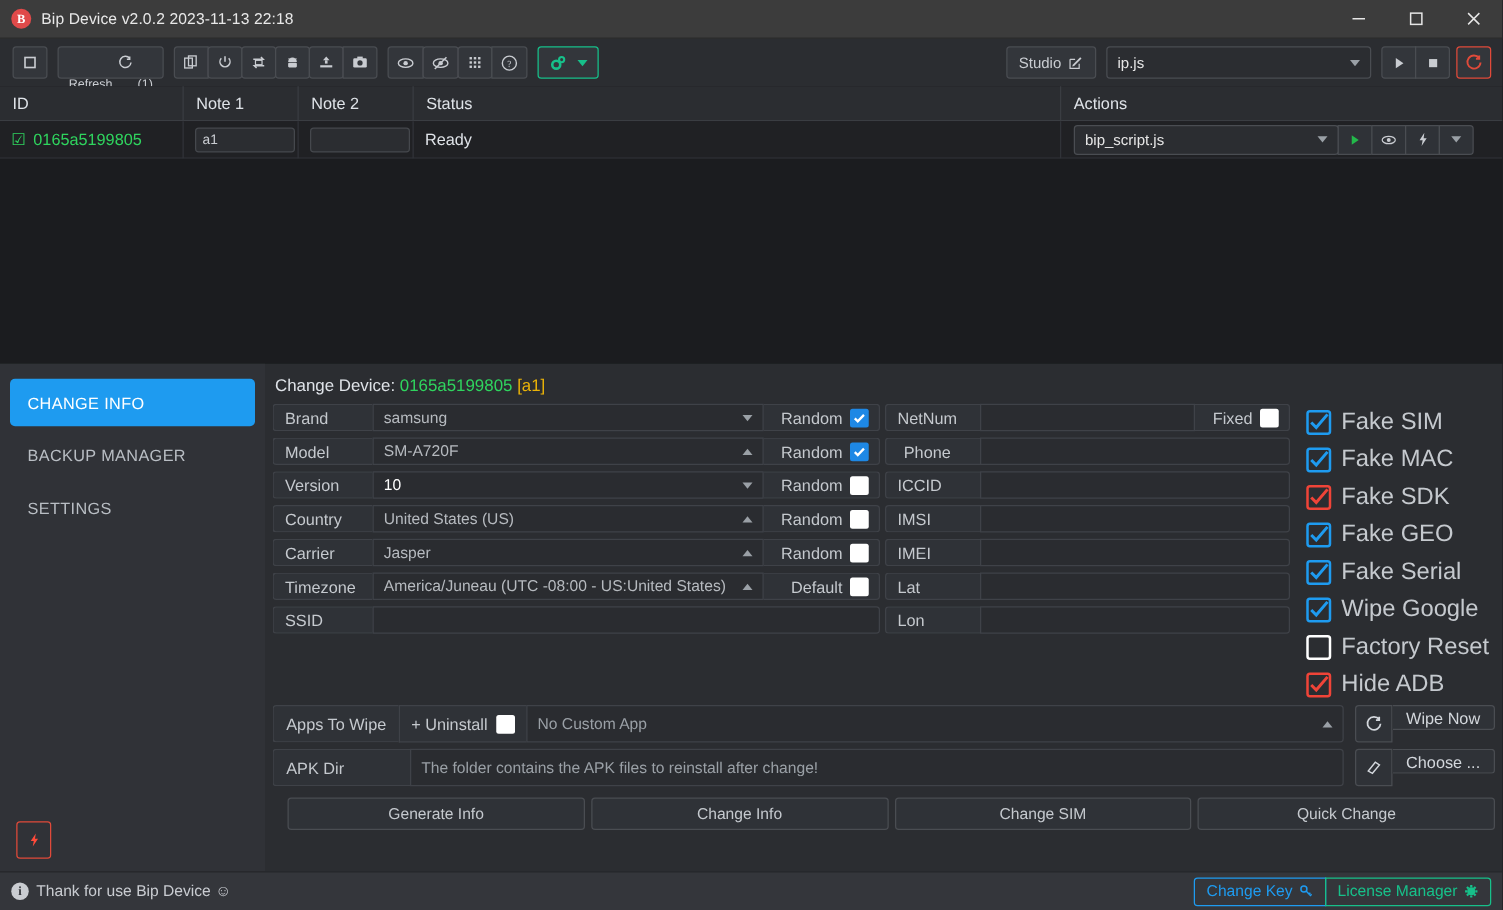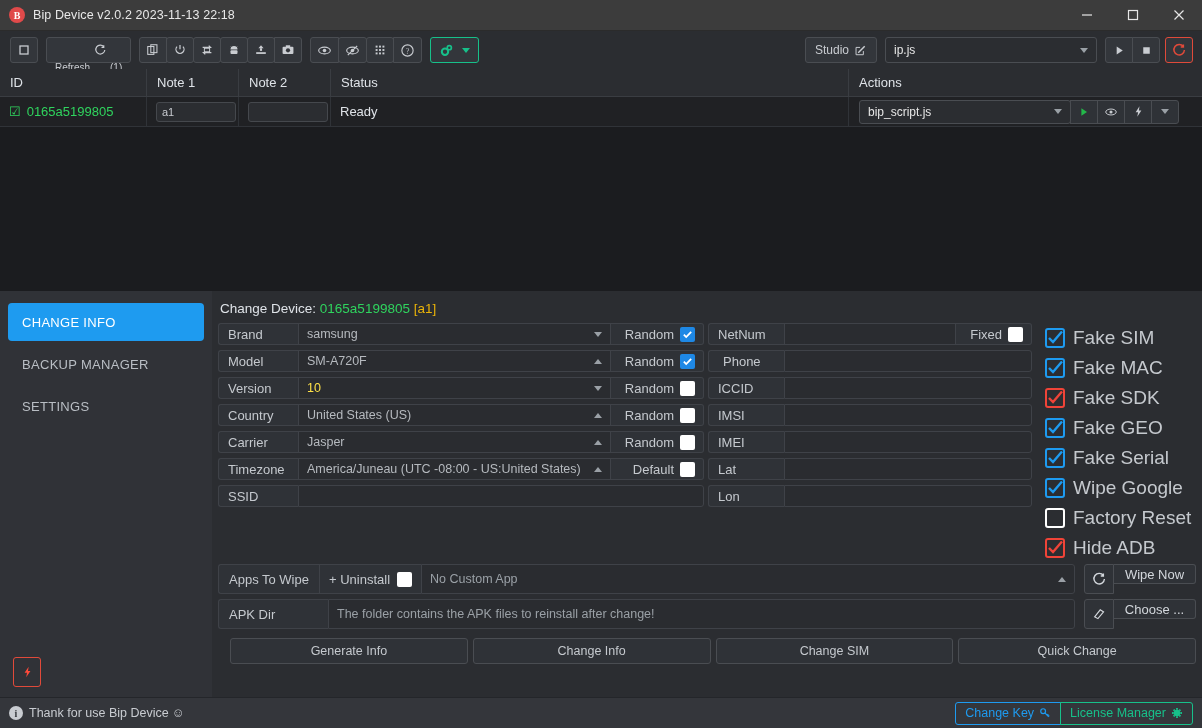--- a/index.html
+++ b/index.html
@@ -138,21 +138,21 @@
   .flabel {
     width: 80px; background: #2f3237; border: 1px solid #3f4248; border-radius: 3px 0 0 3px;
     display: flex; align-items: center; padding-left: 9px; color: #c5c9ce; font-size: 13px;
     border-right: none;
   }
   .fval {
     flex: 1; background: #2a2c30; border: 1px solid #3f4248; display: flex; align-items: center;
     padding: 0 8px; color: #b6babf; font-size: 12.5px; min-width: 0; position: relative;
   }
   .fval .vtext { white-space: nowrap; overflow: hidden; text-overflow: clip; flex: 1; }
-  .fval.green .vtext { color: #fde047; }
+  .fval.green .vtext { color: #ffffff; }
   .fval .caret {
     width: 0; height: 0; border-left: 4px solid transparent; border-right: 4px solid transparent;
     border-top: 5px solid #9aa0a6; margin-left: 6px; flex: 0 0 auto;
   }
   .fval .caret.up { border-top: none; border-bottom: 5px solid #9aa0a6; }
   .fval.last { border-radius: 0 3px 3px 0; }
   .fopt {
     width: 93px; background: #2f3237; border: 1px solid #3f4248; border-left: none;
     border-radius: 0 3px 3px 0; display: flex; align-items: center; justify-content: flex-end;
     gap: 6px; padding: 0 8px 0 6px; color: #c5c9ce; font-size: 13px;

